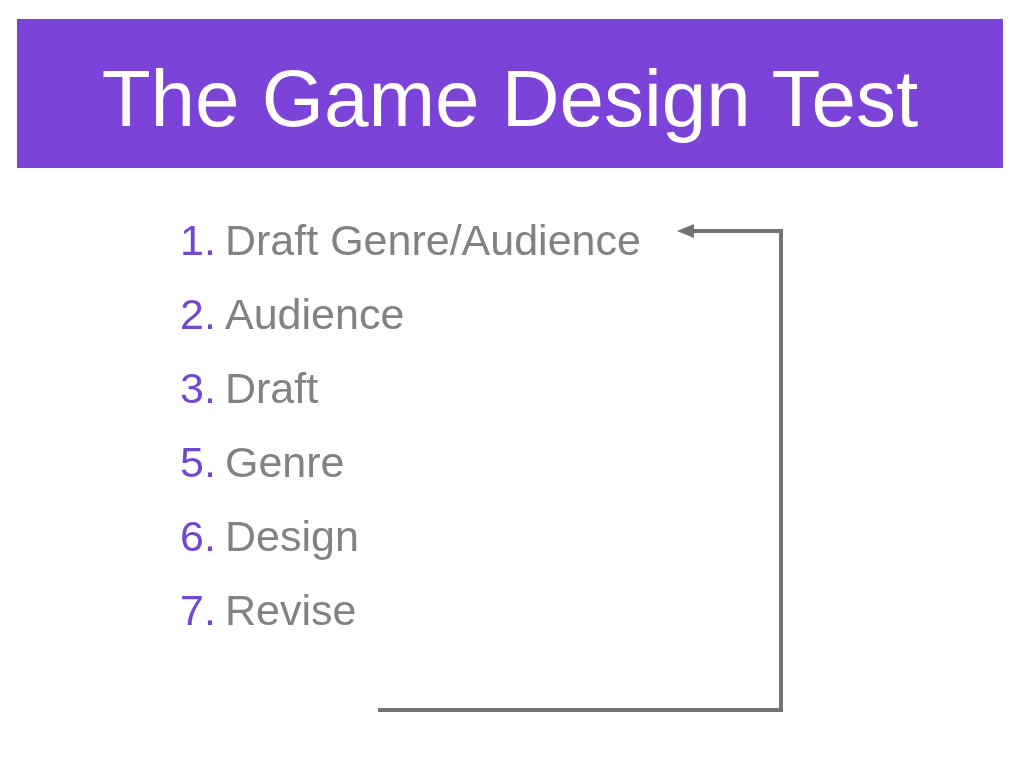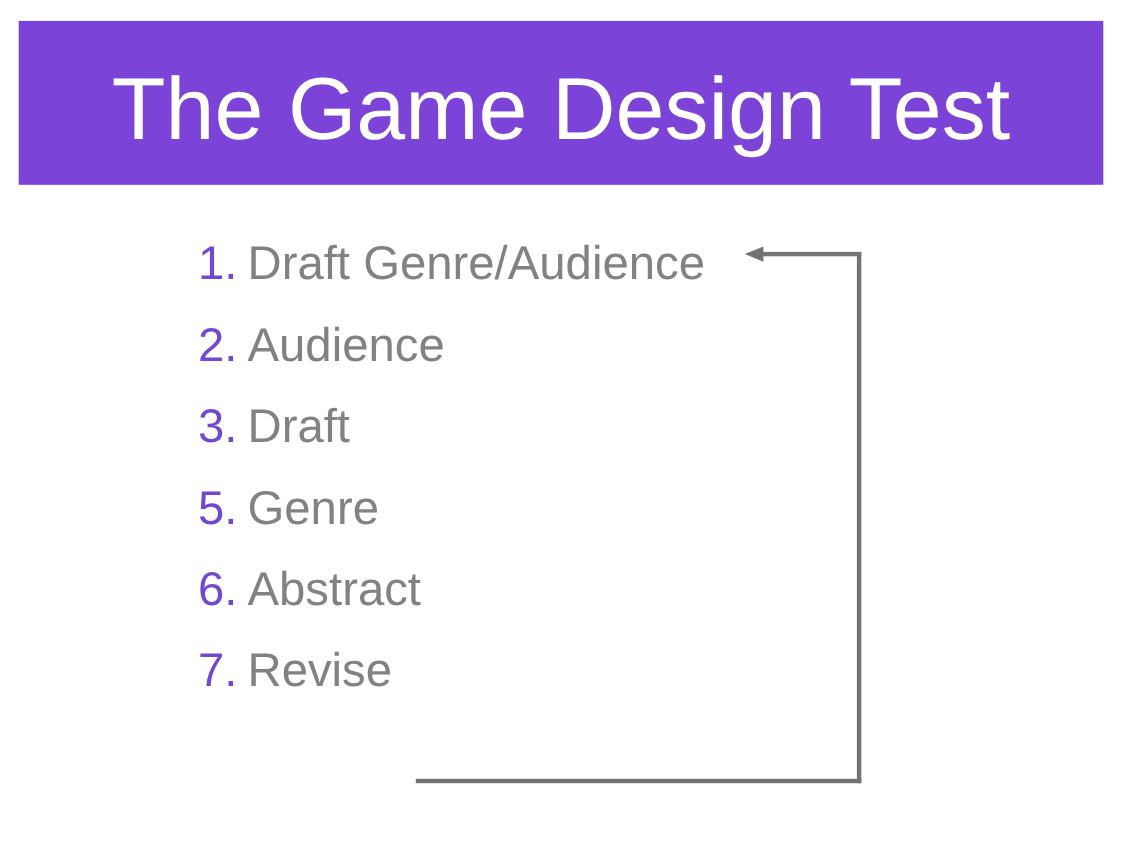--- a/index.html
+++ b/index.html
@@ -89,21 +89,21 @@
     <div class="step-row">
       <span class="step-num">2.</span><span class="step-label">Audience</span>
     </div>
     <div class="step-row">
       <span class="step-num">3.</span><span class="step-label">Draft</span>
     </div>
     <div class="step-row">
       <span class="step-num">5.</span><span class="step-label">Genre</span>
     </div>
     <div class="step-row">
-      <span class="step-num">6.</span><span class="step-label">Abstract</span>
+      <span class="step-num">6.</span><span class="step-label">Design</span>
     </div>
     <div class="step-row">
       <span class="step-num">7.</span><span class="step-label">Revise</span>
     </div>
   </div>
 
   <div>
     <div class="arrow-head"></div>
     <div class="arrow-line arrow-top"></div>
     <div class="arrow-line arrow-right"></div>

